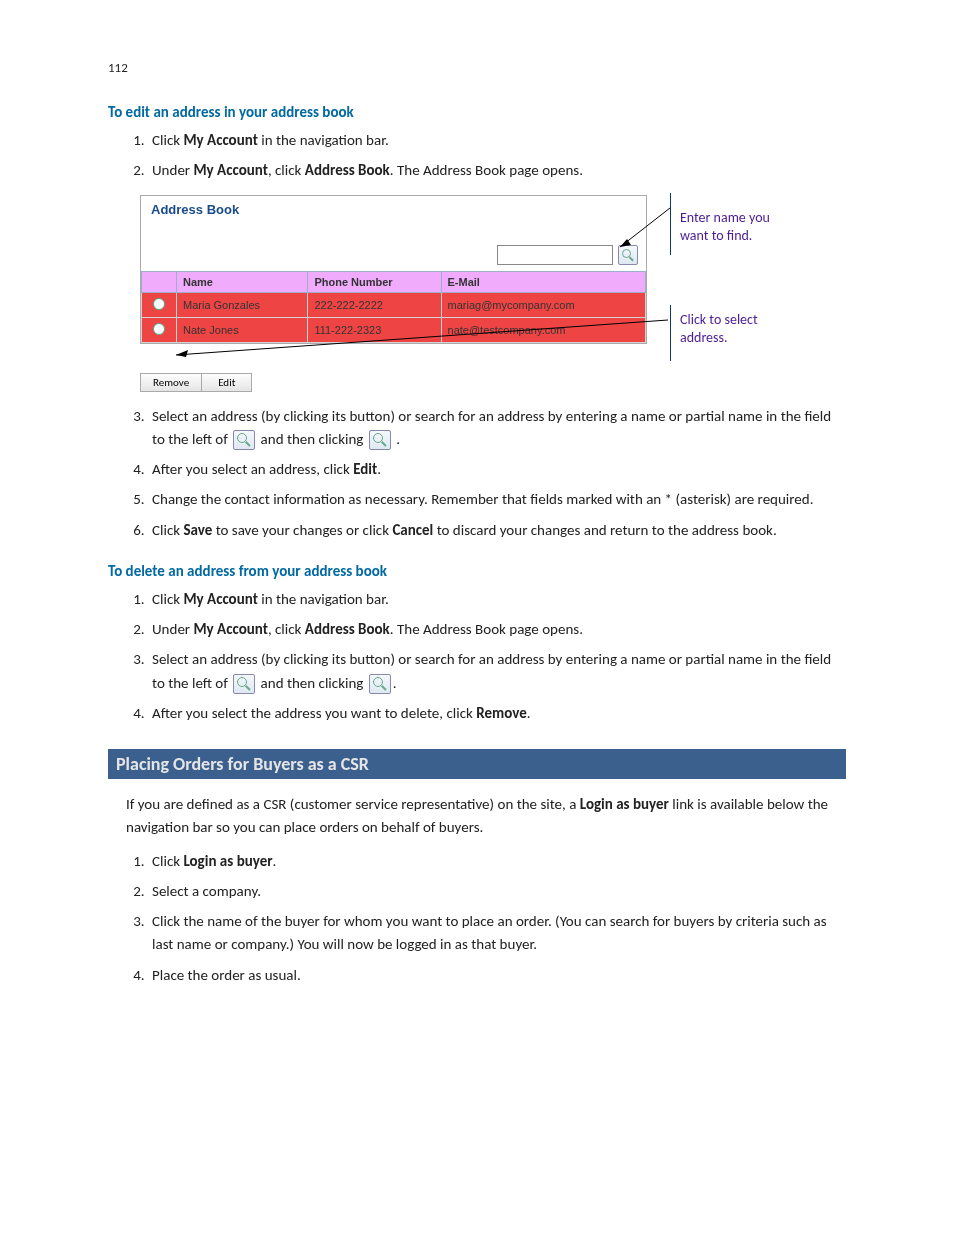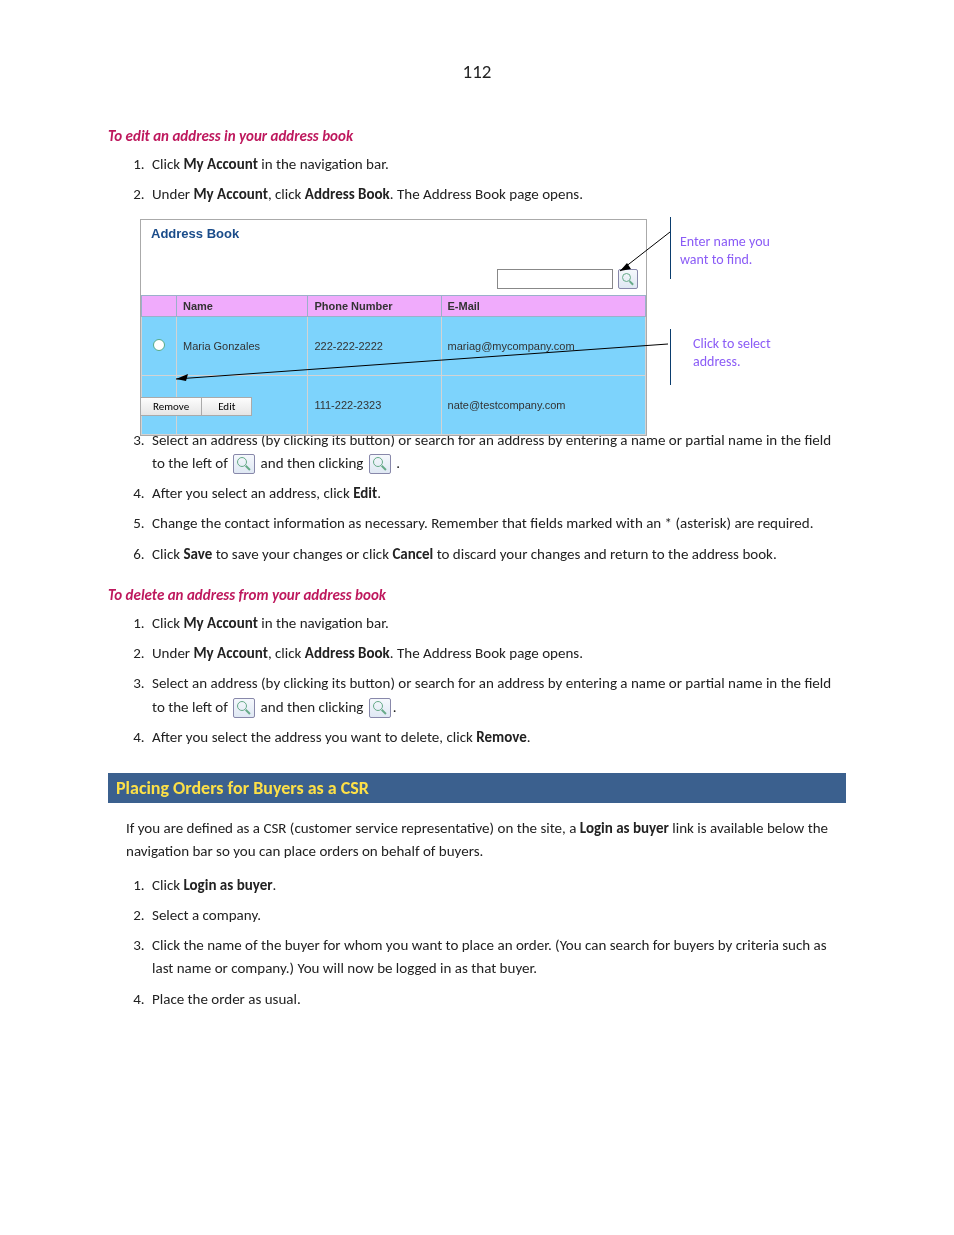--- a/index.html
+++ b/index.html
@@ -6,27 +6,25 @@
     font-family: Calibri, 'Segoe UI', Arial, sans-serif;
     font-size: 15px;
     color: #222;
     background: #fff;
     margin: 0;
     padding: 60px 108px 60px 108px;
     width: 954px;
     box-sizing: border-box;
   }
   .page-number {
-    text-align: center;
-    font-size: 19px;
-    margin-bottom: 44px;
+    font-size: 13px;
+    margin-bottom: 28px;
   }
   .task-heading {
-    color: #be185d;
-    font-style: italic;
+    color: #0369a1;
     font-weight: bold;
     font-size: 15px;
     margin: 20px 0 8px 0;
   }
   ol {
     margin: 0 0 12px 0;
     padding-left: 40px;
   }
   ol li {
     margin-bottom: 7px;
@@ -118,22 +116,22 @@
   }
   table.addr-table th {
     background: #f0abfc;
     border: 1px solid #9bb0ca;
     padding: 4px 6px;
     text-align: left;
     font-weight: bold;
   }
   table.addr-table td {
     border: 1px solid #d3d3d3;
-    padding: 22px 6px;
-    background: #7dd3fc;
+    padding: 5px 6px;
+    background: #ef4444;
   }
   .radio-cell { width: 22px; text-align: center; }
   .radio-dot {
     width: 10px; height: 10px; border: 1px solid #5a8; border-radius: 50%;
     display: inline-block; background: #fff;
   }
   .bottom-buttons {
     position: absolute;
     left: 0;
     top: 178px;
@@ -144,26 +142,26 @@
   .bottom-buttons .ui-button {
     border-radius: 0;
     border: none;
     border-right: 1px solid #aaa;
     padding: 2px 12px;
   }
   .bottom-buttons .ui-button:last-child { border-right: none; padding: 2px 16px; }
   .callout {
     position: absolute;
     font-size: 14px;
-    color: #8b5cf6;
+    color: #4c1d95;
     line-height: 1.3;
     font-family: Calibri, Arial, sans-serif;
   }
   .callout-1 { left: 540px; top: 14px; width: 120px; }
-  .callout-2 { left: 540px; top: 116px; width: 120px; margin-left: 13px; }
+  .callout-2 { left: 540px; top: 116px; width: 120px; }
   .callout-bar-v {
     position: absolute;
     width: 1px;
     background: #0a3d6e;
   }
   .bar-v1 { left: 530px; top: -2px; height: 62px; }
   .bar-v2 { left: 530px; top: 110px; height: 56px; }
   svg.leader { position: absolute; pointer-events: none; }
   .inline-search-icon {
     display: inline-block;
@@ -191,21 +189,21 @@
     position: absolute;
     width: 6px;
     height: 1.5px;
     background: #6a8;
     transform: rotate(45deg);
     left: 11px;
     top: 12px;
   }
   .section-bar {
     background: #3b608e;
-    color: #fde047;
+    color: #e5e5e5;
     font-weight: bold;
     font-size: 18px;
     padding: 4px 8px;
     margin: 24px 0 14px 0;
   }
   p.body {
     margin: 0 0 10px 18px;
     line-height: 1.55;
   }
 </style>

